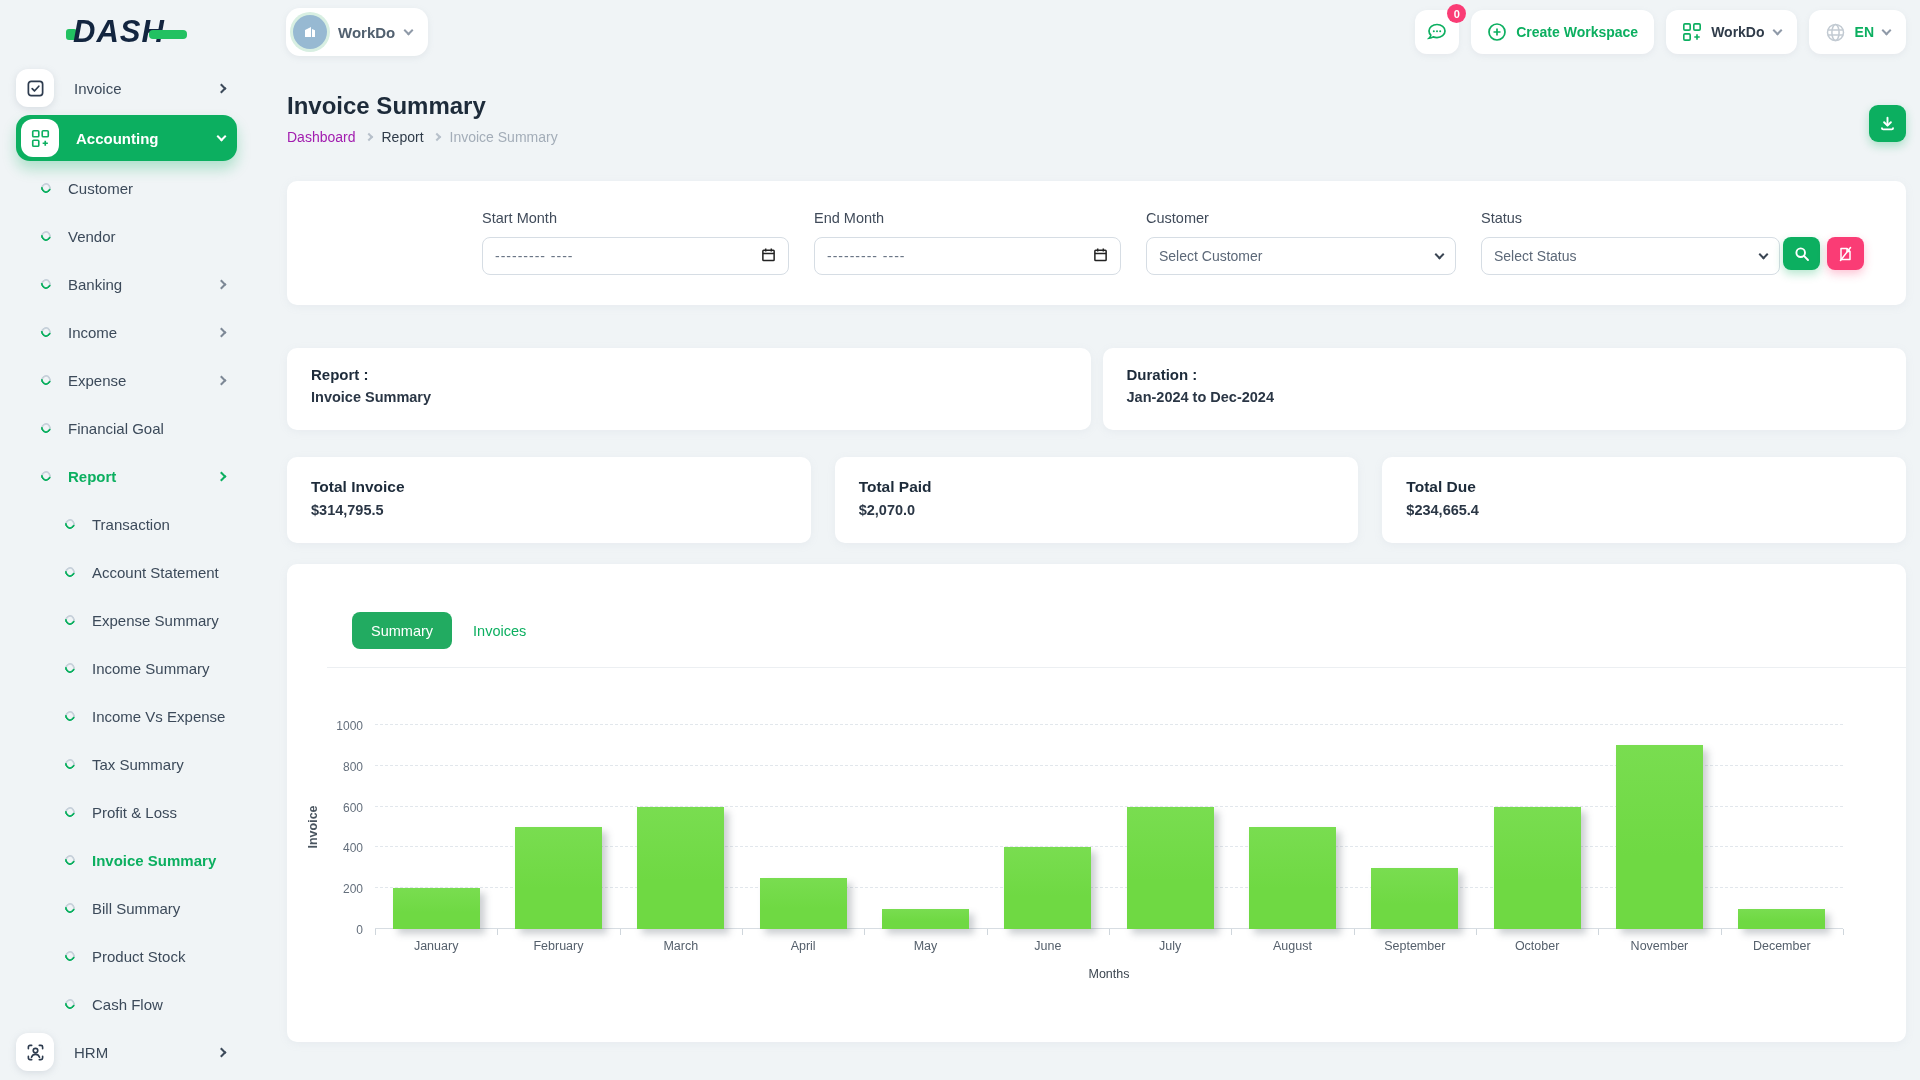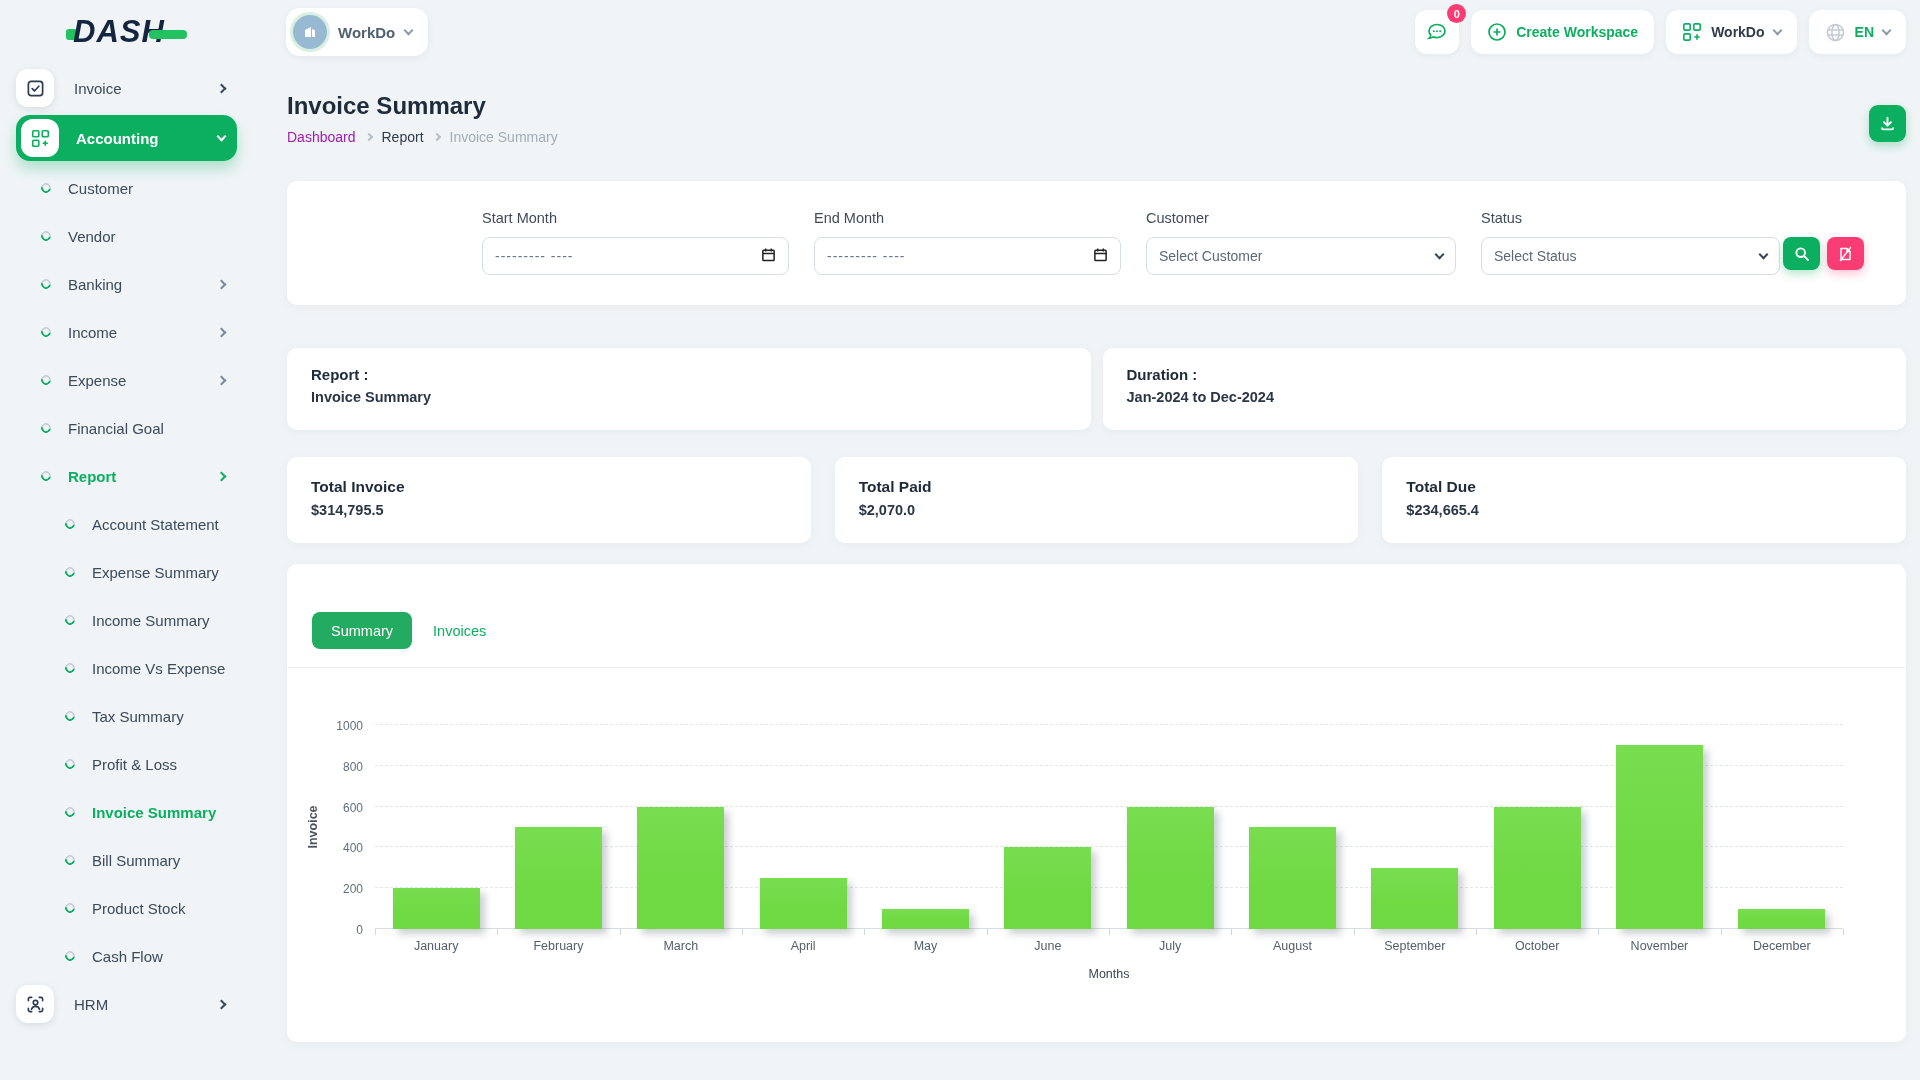--- a/index.html
+++ b/index.html
@@ -70,21 +70,21 @@
   .info-card { flex:1; height:82px; padding:16px 24px; }
   .info-label { font-size:15px; font-weight:700; color:#1d2b3a; line-height:22px; }
   .info-value { font-size:14.5px; font-weight:700; color:#2a3645; line-height:22px; }
 
   .stats-row { margin-top:27px; display:flex; gap:24px; }
   .stat-card { flex:1; height:86px; padding:21px 24px; }
   .stat-label { font-size:15.5px; font-weight:700; color:#1d2b3a; }
   .stat-value { font-size:14.5px; font-weight:700; color:#2a3645; margin-top:6px; }
 
   .chart-card { margin-top:21px; height:478px; }
-  .tabs { display:flex; align-items:center; gap:21px; padding:30px 0 0 25px; height:104px; border-bottom:1px solid #eceff2; }
+  .tabs { display:flex; align-items:center; gap:21px; padding:30px 0 0 25px; height:104px; border-bottom:1px solid #eceff2;margin-left:40px; }
   .tab-active { height:37px; padding:0 19px; border-radius:8px; background:#22ab61; color:#fff; font-size:14.5px; display:flex; align-items:center; border:none; cursor:pointer; }
   .tab-link { color:#0caf60; font-size:14.5px; background:none; border:none; cursor:pointer; }
 
   .chart-wrap { position:relative; margin:57px 63px 0 88px; height:204px; }
   .gridline { position:absolute; left:0; right:0; border-top:1px dashed #e2e7ec; }
   .axisline { position:absolute; left:0; right:0; bottom:0; border-top:1px solid #d7dde2; }
   .ytick { position:absolute; right:calc(100% + 12px); transform:translateY(-50%); font-size:12px; color:#646f7c; white-space:nowrap; }
   .ylabel { position:absolute; left:-62px; top:50%; transform:translate(-50%,-50%) rotate(-90deg); font-size:12.5px; font-weight:700; color:#49545f; }
   .bars { position:absolute; inset:0; display:flex; align-items:flex-end; }
   .bar-slot { flex:1; display:flex; justify-content:center; align-items:flex-end; height:100%; }
@@ -220,20 +220,24 @@
       <span class="sb-chev chev right" style="border-color:#7d8896"></span>
     </div>
     <div class="sb-row lvl1">
       <span class="bullet"></span>
       <span class="sb-label">Financial Goal</span>
     </div>
     <div class="sb-row lvl1 active">
       <span class="bullet"></span>
       <span class="sb-label">Report</span>
       <span class="sb-chev chev right green"></span>
+    </div>
+    <div class="sb-row lvl2">
+      <span class="bullet"></span>
+      <span class="sb-label">Transaction</span>
     </div>
     <div class="sb-row lvl2">
       <span class="bullet"></span>
       <span class="sb-label">Account Statement</span>
     </div>
     <div class="sb-row lvl2">
       <span class="bullet"></span>
       <span class="sb-label">Expense Summary</span>
     </div>
     <div class="sb-row lvl2">

